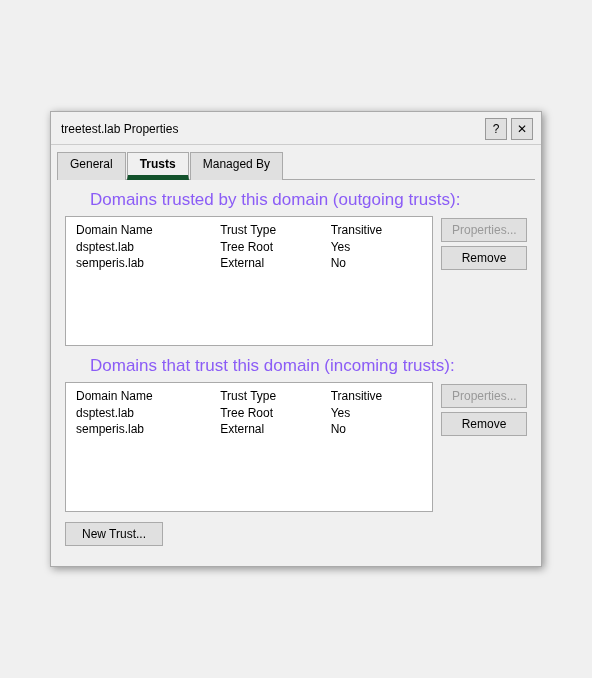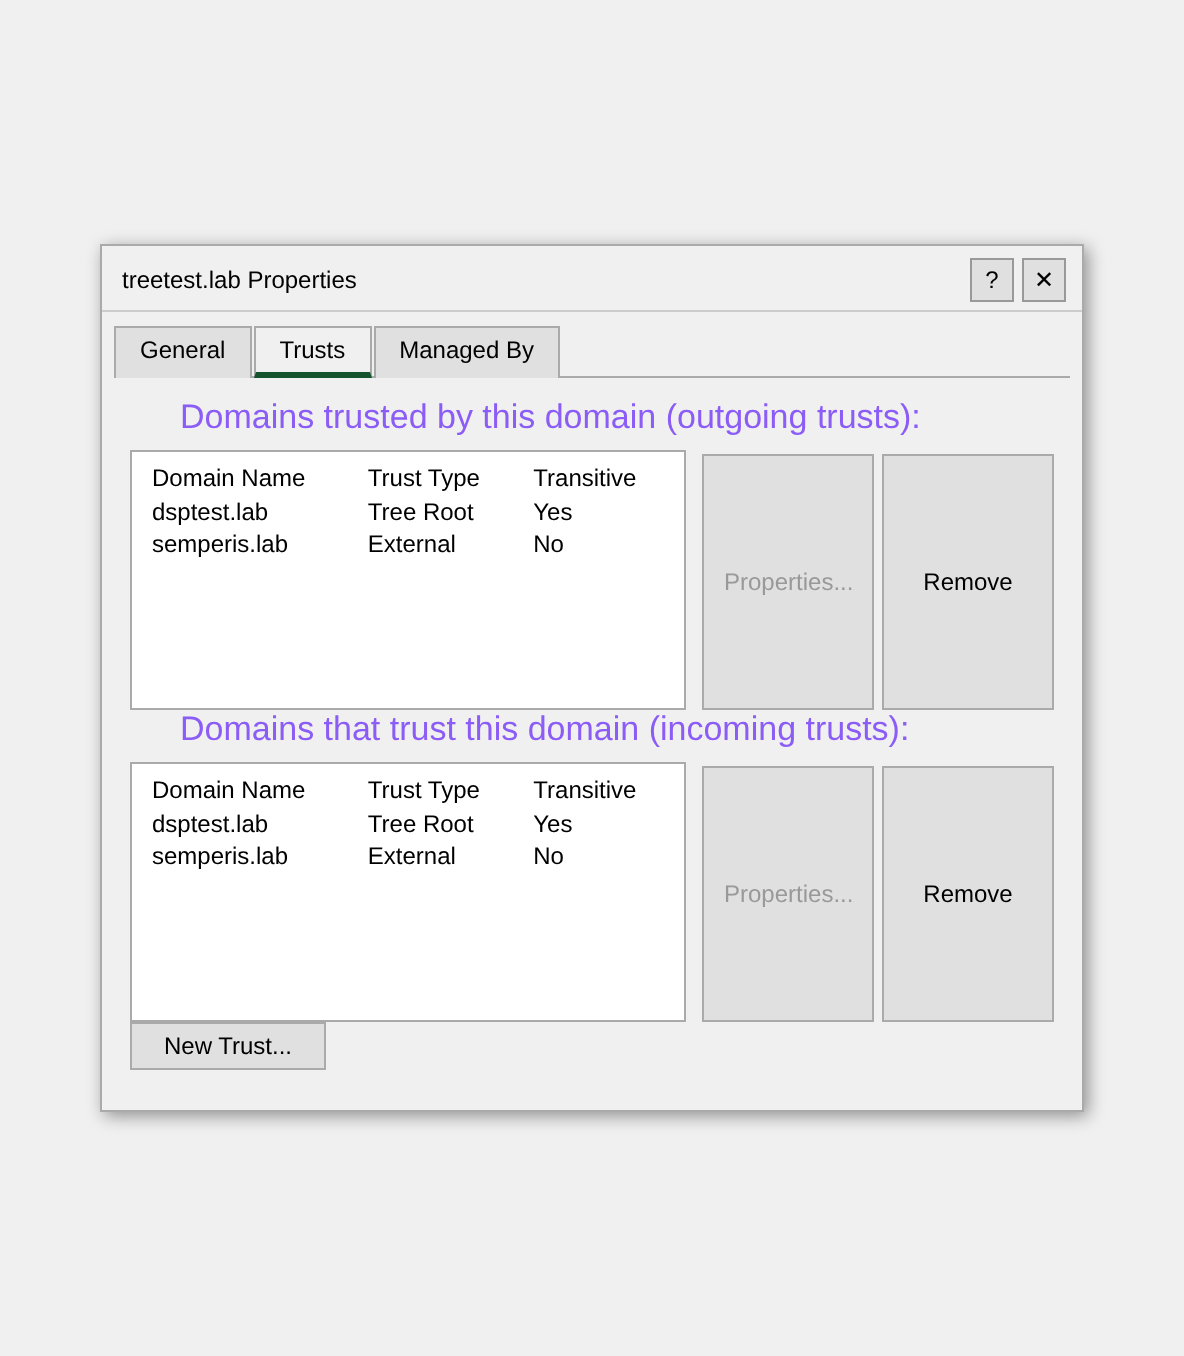--- a/index.html
+++ b/index.html
@@ -60,39 +60,40 @@
       border-bottom: none;
       background: #e0e0e0;
       cursor: pointer;
       font-size: 12px;
       color: #000;
       position: relative;
       top: 1px;
     }
     .tab.active {
       background: #f0f0f0;
-      border-bottom: 3px solid #14532d;
-      font-weight: normal;
+      border-bottom: 5px solid #14532d;
+      font-weight: bold;
       z-index: 1;
     }
     .tab-content {
       border-top: 1px solid #aaa;
       margin: 0 6px;
       padding: 10px 8px;
       background: #f0f0f0;
     }
     .section-label {
       font-size: 17px;
       margin-bottom: 6px;
       color: #8b5cf6;
       margin-left: 25px;
     }
     .section-row {
       display: flex;
       gap: 8px;
+      margin-bottom: 10px;
     }
     .trust-table {
       flex: 1;
       border: 1px solid #aaa;
       background: #fff;
       padding: 4px;
       min-height: 130px;
     }
     .trust-table table {
       width: 100%;
@@ -104,21 +105,21 @@
       font-weight: normal;
       padding: 2px 6px;
       color: #000;
     }
     .trust-table td {
       padding: 1px 6px;
       color: #000;
     }
     .side-buttons {
       display: flex;
-      flex-direction: row;
+      flex-direction: column;
       gap: 4px;
       padding-top: 2px;
     }
     .side-btn {
       width: 86px;
       padding: 4px 10px;
       background: #e0e0e0;
       border: 1px solid #aaa;
       font-size: 12px;
       cursor: pointer;

